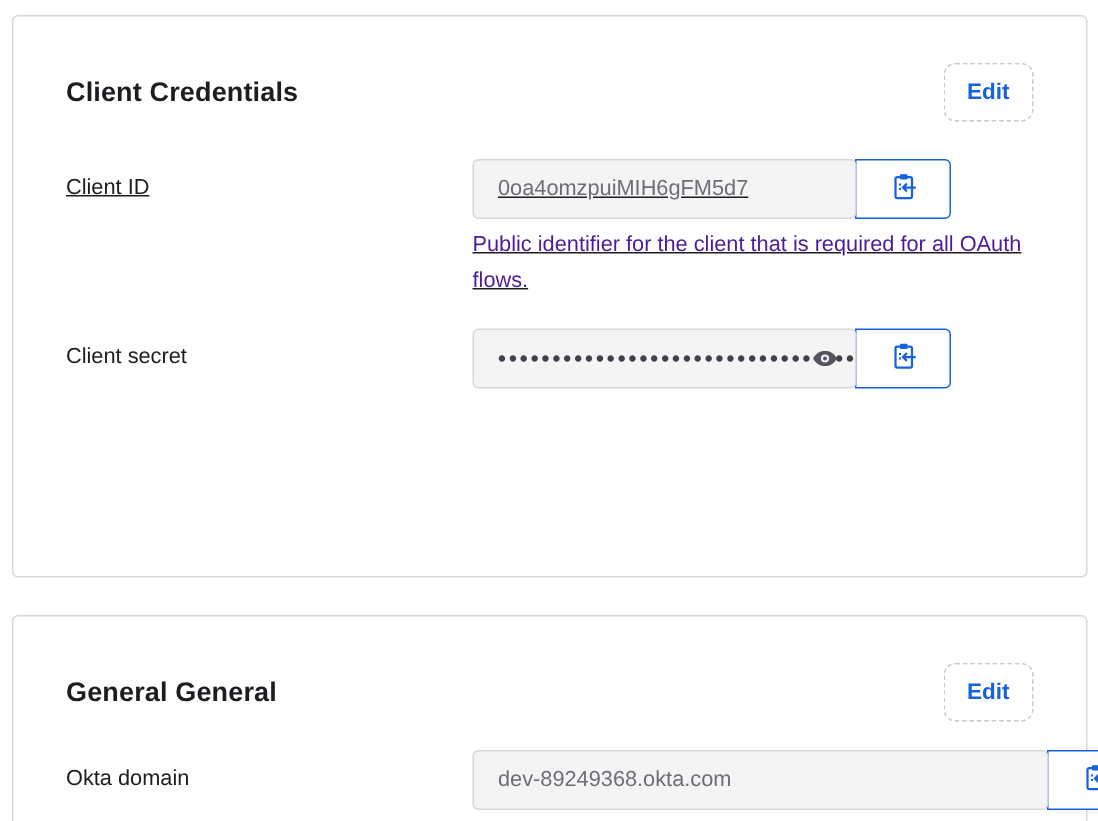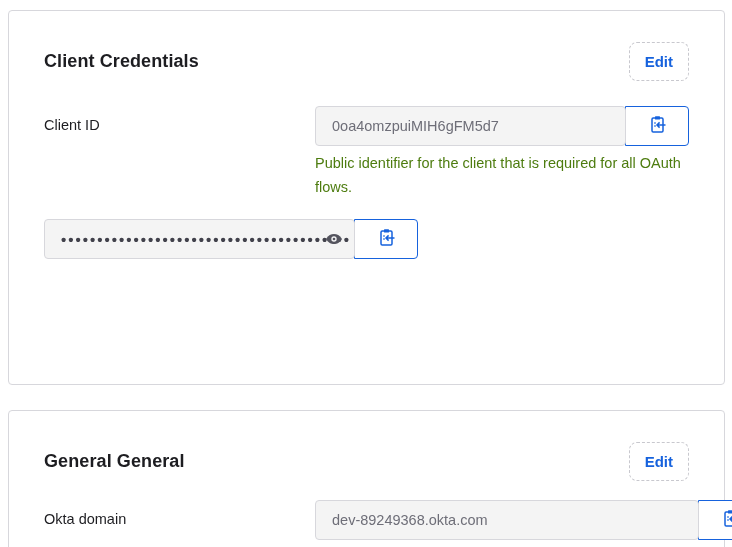--- a/index.html
+++ b/index.html
@@ -41,21 +41,21 @@
     color: #1662dd;
     font-family: "Liberation Sans", sans-serif;
     font-size: 15px;
     font-weight: 700;
     padding: 10px 15px;
     cursor: pointer;
     margin-left: 29px;
   }
 
   .form-row { display: flex; }
-  .row-1 { margin-top: 25px; }
+  .row-1 { margin-top: 25px; text-decoration: underline; }
   .row-2 { margin-top: 20px; }
   .row-g { margin-top: 19px; }
 
   .row-label {
     width: 271px;
     flex: none;
     font-size: 14.5px;
     color: #1d1d21;
     padding-top: 11px;
   }
@@ -67,21 +67,21 @@
     height: 40px;
     background: #f4f4f4;
     border: 1px solid #d7d7dc;
     border-radius: 4px;
     display: flex;
     align-items: center;
     padding: 0 16px;
     overflow: hidden;
     white-space: nowrap;
   }
-  .w-id     { width: 311px; }
+  .w-id     { width: 256px; }
   .w-domain { width: 384px; }
   .field-text {
     font-size: 14.5px;
     color: #6e6e78;
   }
   .field-text.masked {
     font-size: 15px;
     font-weight: 700;
     letter-spacing: 2px;
     color: #41414b;
@@ -109,21 +109,21 @@
     display: flex;
     align-items: center;
     justify-content: center;
     cursor: pointer;
   }
   .help-text {
     margin-top: 5px;
     width: 382px;
     font-size: 14.5px;
     line-height: 24px;
-    color: #4d7c0f;
+    color: #4c1d95;
   }
 </style>
 </head>
 <body>
 
 <section class="panel first">
   <div class="panel-header">
     <h2 class="panel-title">Client Credentials</h2>
     <button class="edit-link">Edit</button>
   </div>
@@ -144,20 +144,21 @@
               <path d="M6.3 8 h1.4 M6.3 11 h1.4" stroke="#1662dd" stroke-width="1.3"></path>
             </svg>
           </span>
         </button>
       </div>
       <p class="help-text">Public identifier for the client that is required for all OAuth flows.</p>
     </div>
   </div>
 
   <div class="form-row row-2">
+    <div class="row-label">Client secret</div>
     <div class="row-control">
       <div class="input-group">
         <div class="text-field w-id">
           <span class="field-text masked">••••••••••••••••••••••••••••••••••••••••</span>
           <button class="eye-btn">
             <span>
               <svg width="18" height="12" viewBox="0 0 18 12">
                 <path d="M1 6 C3.4 2.1 6 1 9 1 C12 1 14.6 2.1 17 6 C14.6 9.9 12 11 9 11 C6 11 3.4 9.9 1 6 Z" fill="#54545e"></path>
                 <circle cx="9" cy="6" r="2.7" fill="#f4f4f4"></circle>
                 <circle cx="9" cy="6" r="1.3" fill="#54545e"></circle>

